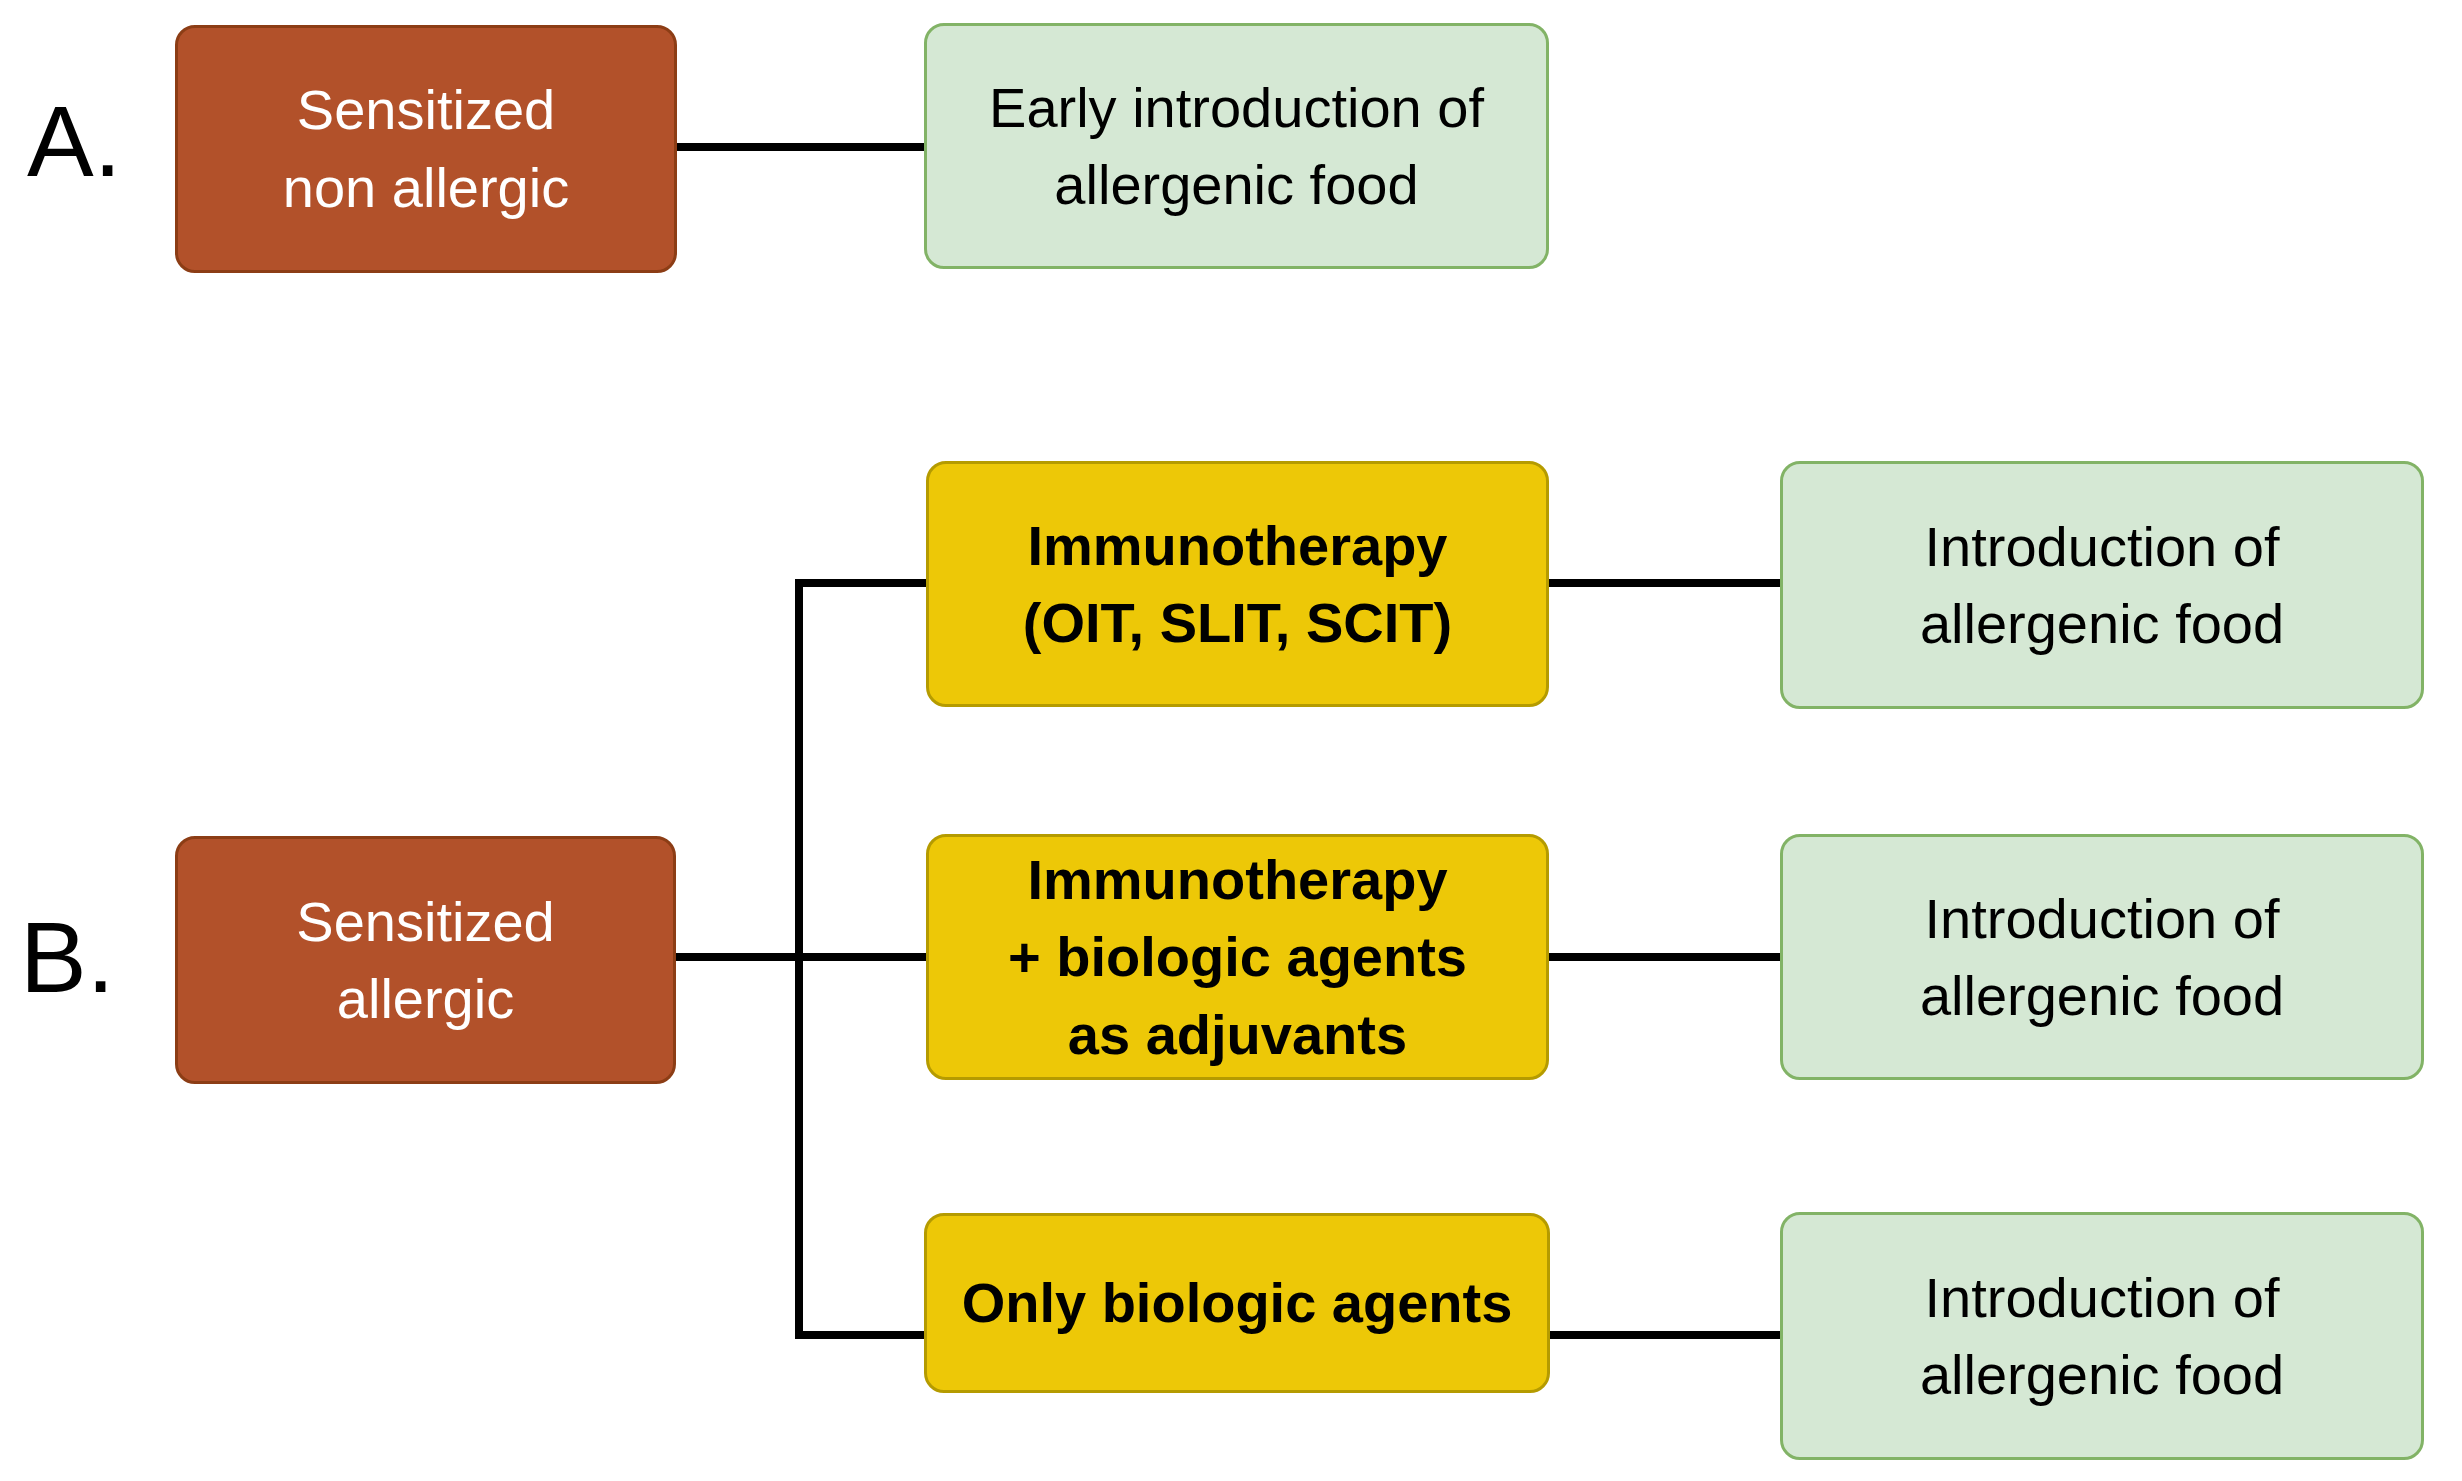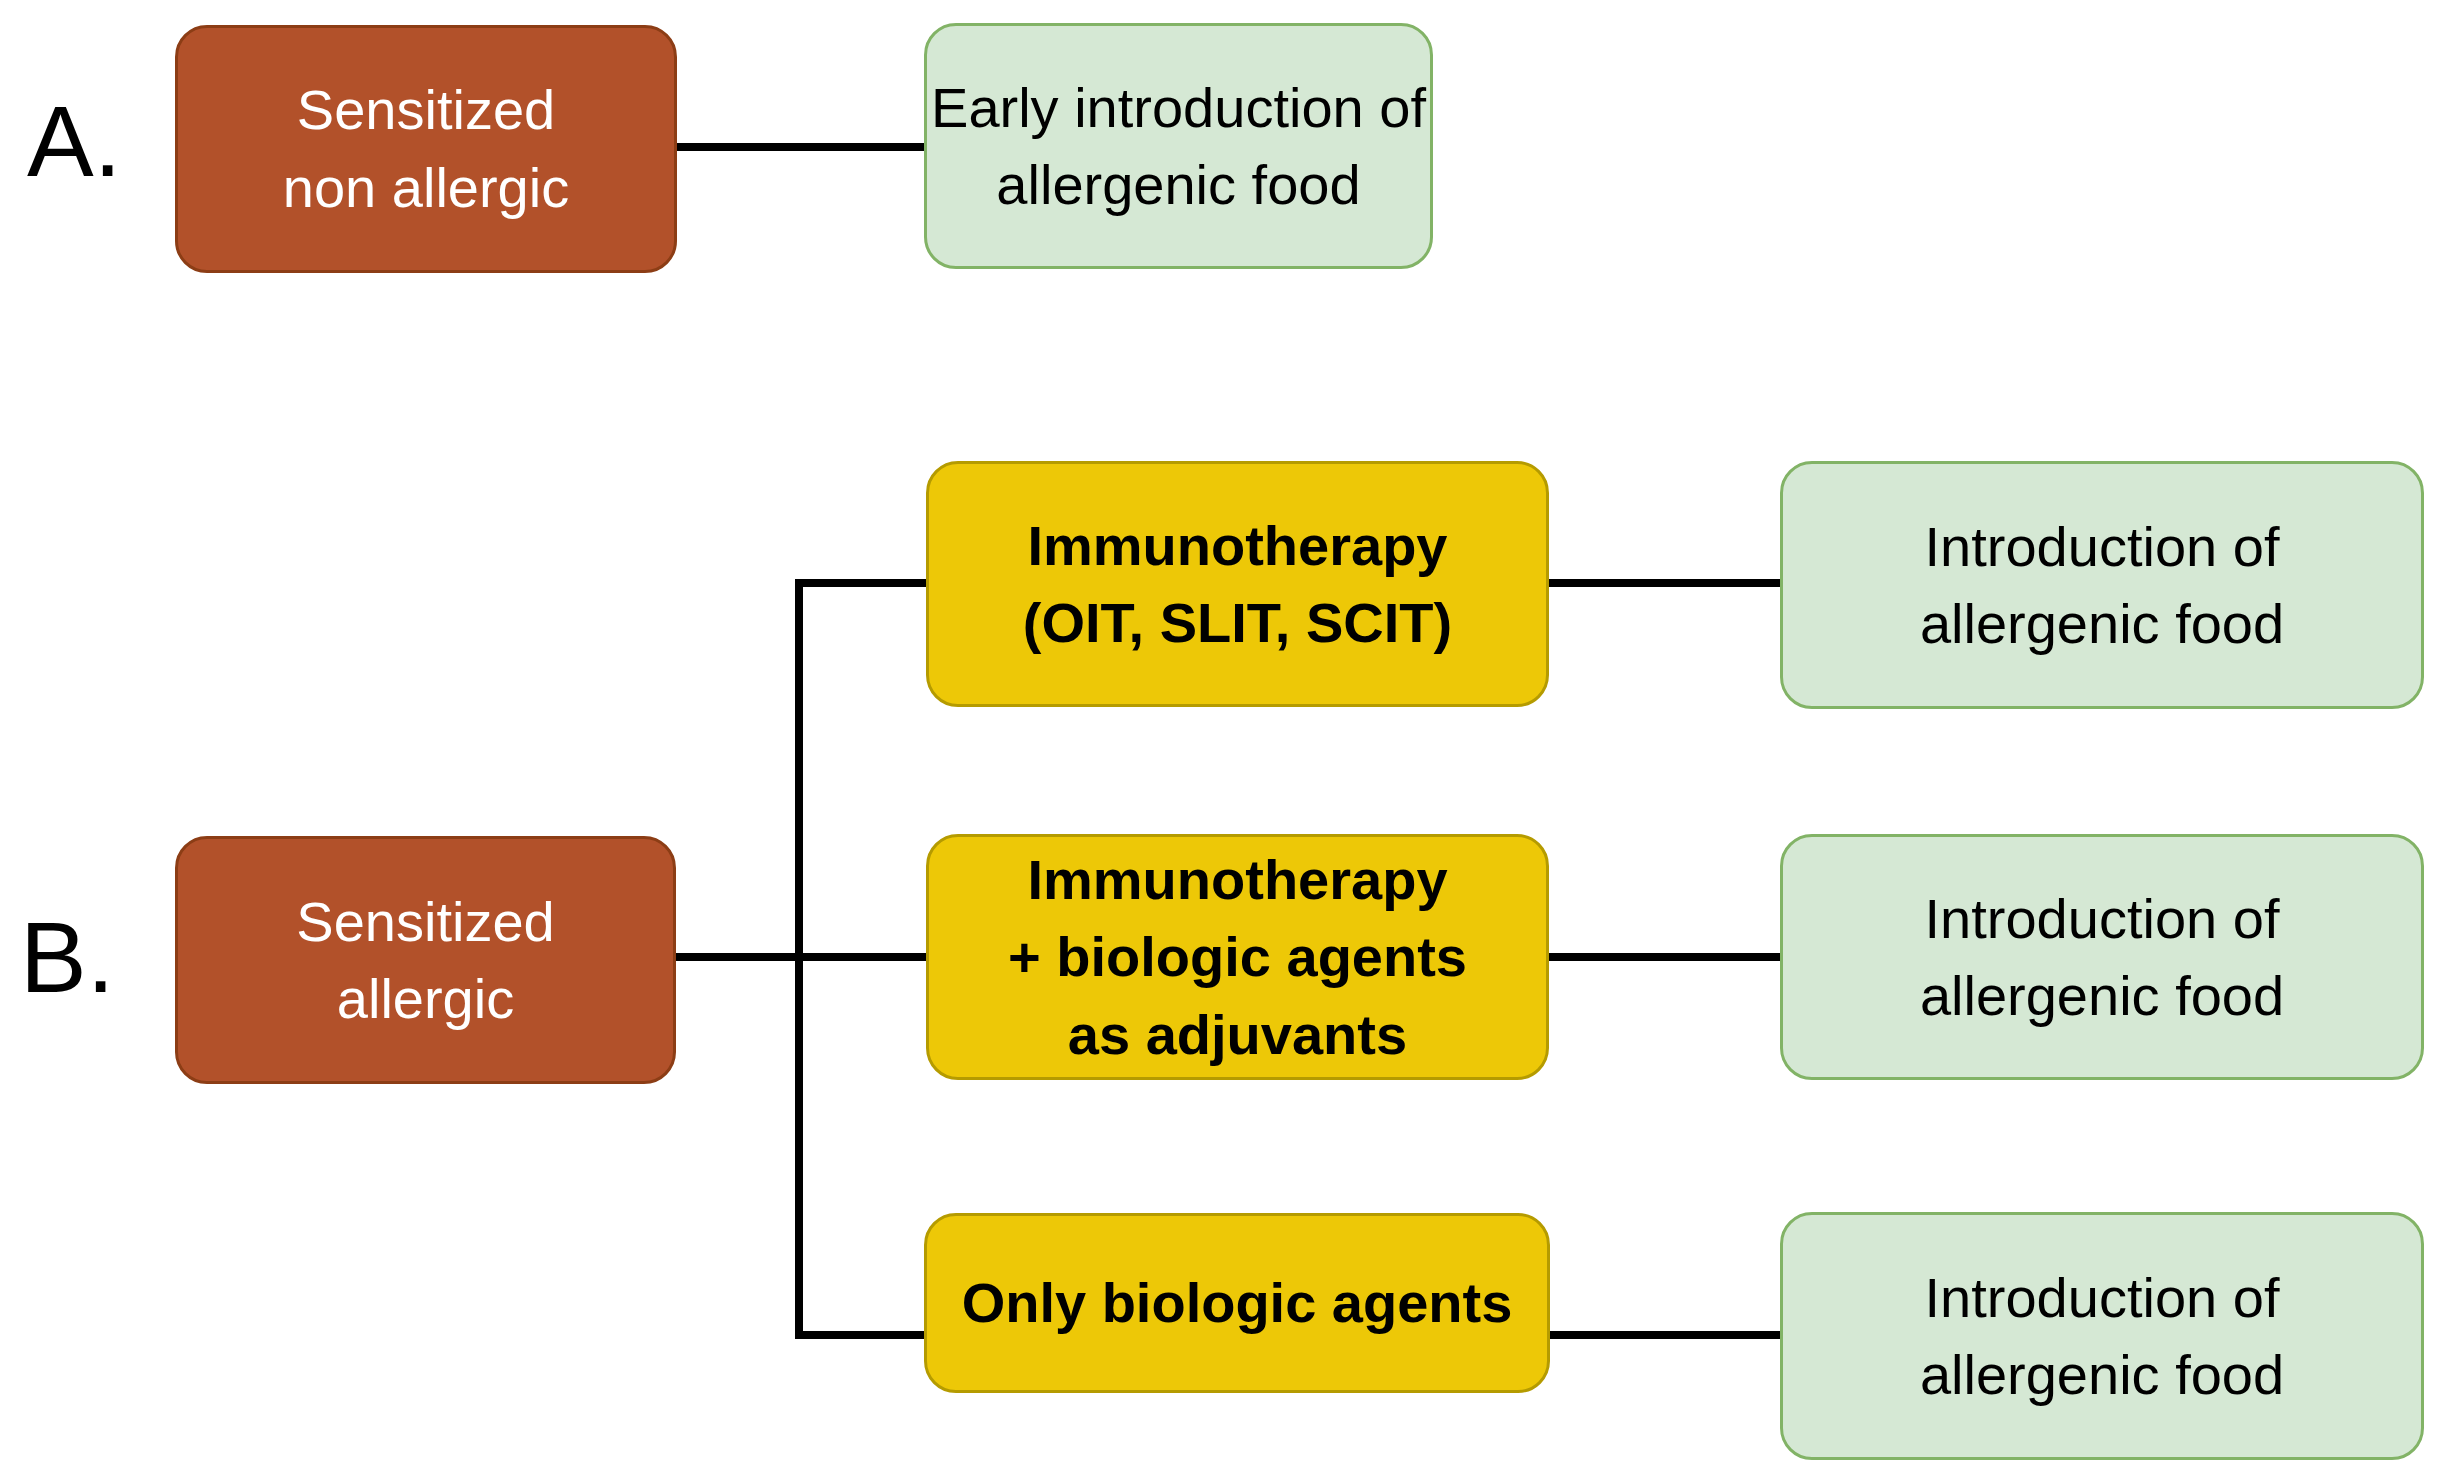--- a/index.html
+++ b/index.html
@@ -14,21 +14,21 @@
   .section-label {
     position: absolute;
     font-size: 100px;
     color: #000000;
     line-height: 1;
     font-weight: 400;
   }
   .node {
     position: absolute;
     box-sizing: border-box;
-    border-radius: 32px;
+    border-radius: 20px;
     display: flex;
     align-items: center;
     justify-content: center;
     text-align: center;
     white-space: pre-line;
     font-size: 56px;
     line-height: 1.38;
     color: #000000;
   }
   .node-brown {
@@ -63,21 +63,21 @@
   <div class="line" style="left:672px; top:953px; width:257px; height:8.2px;"></div>
   <div class="line" style="left:795px; top:579px; width:8.2px; height:760px;"></div>
   <div class="line" style="left:795px; top:579px; width:132px; height:8.2px;"></div>
   <div class="line" style="left:795px; top:1331px; width:132px; height:8.2px;"></div>
   <div class="line" style="left:1545px; top:579px; width:239px; height:8.2px;"></div>
   <div class="line" style="left:1545px; top:953px; width:239px; height:8.2px;"></div>
   <div class="line" style="left:1547px; top:1331px; width:237px; height:8.2px;"></div>
 
   <div class="node node-brown" style="left:175px; top:24.6px; width:502px; height:248px;">Sensitized
 non allergic</div>
-  <div class="node node-green" style="left:924px; top:23px; width:509px; height:246px;">Early introduction of
+  <div class="node node-green" style="left:924px; top:23px; width:625px; height:246px;">Early introduction of
 allergenic food</div>
 
   <div class="node node-brown" style="left:175px; top:836px; width:501px; height:248px;">Sensitized
 allergic</div>
 
   <div class="node node-yellow" style="left:926px; top:461px; width:623px; height:246px;">Immunotherapy
 (OIT, SLIT, SCIT)</div>
   <div class="node node-yellow" style="left:926px; top:834px; width:623px; height:246px;">Immunotherapy
 + biologic agents
 as adjuvants</div>

